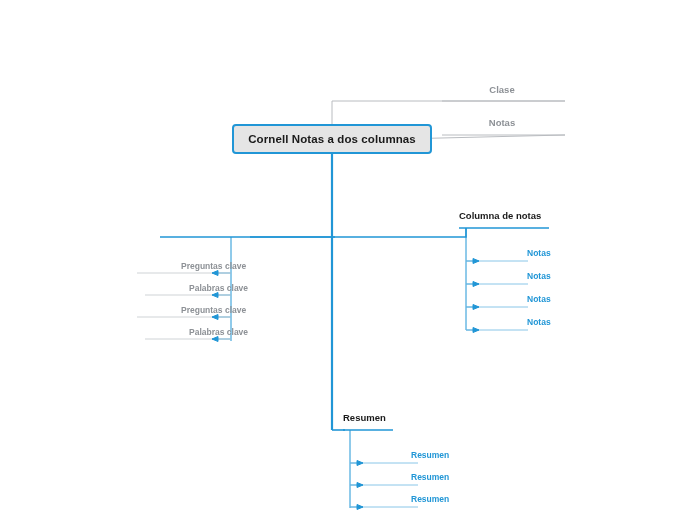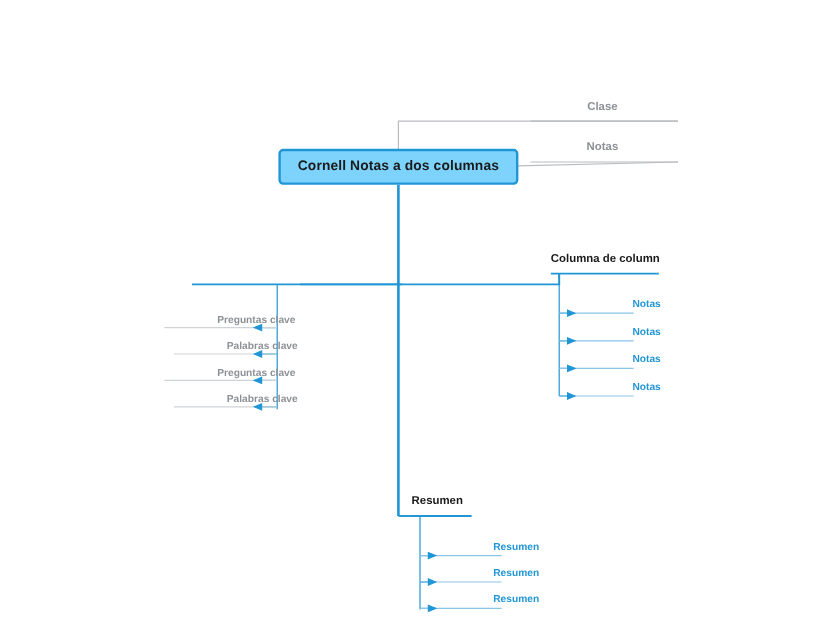--- a/index.html
+++ b/index.html
@@ -34,21 +34,21 @@
   }
 
   
   .root {
     left: 232px;
     top: 124px;
     width: 200px;
     height: 30px;
     border: 2px solid #2196d6;
     border-radius: 4px;
-    background: #7dd3fc;
+    background: #e5e5e5;
     color: #1a1a1a;
     font-size: 11.5px;
     font-weight: bold;
     display: flex;
     align-items: center;
     justify-content: center;
     letter-spacing: 0.1px;
   }
 
   
@@ -185,21 +185,21 @@
       <polygon points="363,485 357,482.5 357,487.5" fill="#2196d6"></polygon>
       <polygon points="363,507 357,504.5 357,509.5" fill="#2196d6"></polygon>
     </g>
   </svg>
 
   <div class="node root">Cornell Notas a dos columnas</div>
 
   <div class="node grey-label" id="n-clase">Clase</div>
   <div class="node grey-label" id="n-fecha">Notas</div>
 
-  <div class="node branch-head" id="n-colnotas">Columna de column</div>
+  <div class="node branch-head" id="n-colnotas">Columna de notas</div>
   <div class="node branch-head" id="n-resumen-head">Resumen</div>
 
   <div class="node leaf" id="l1">Preguntas clave</div>
   <div class="node leaf" id="l2">Palabras clave</div>
   <div class="node leaf" id="l3">Preguntas clave</div>
   <div class="node leaf" id="l4">Palabras clave</div>
 
   <div class="node leaf blue-text" id="r1">Notas</div>
   <div class="node leaf blue-text" id="r2">Notas</div>
   <div class="node leaf blue-text" id="r3">Notas</div>

